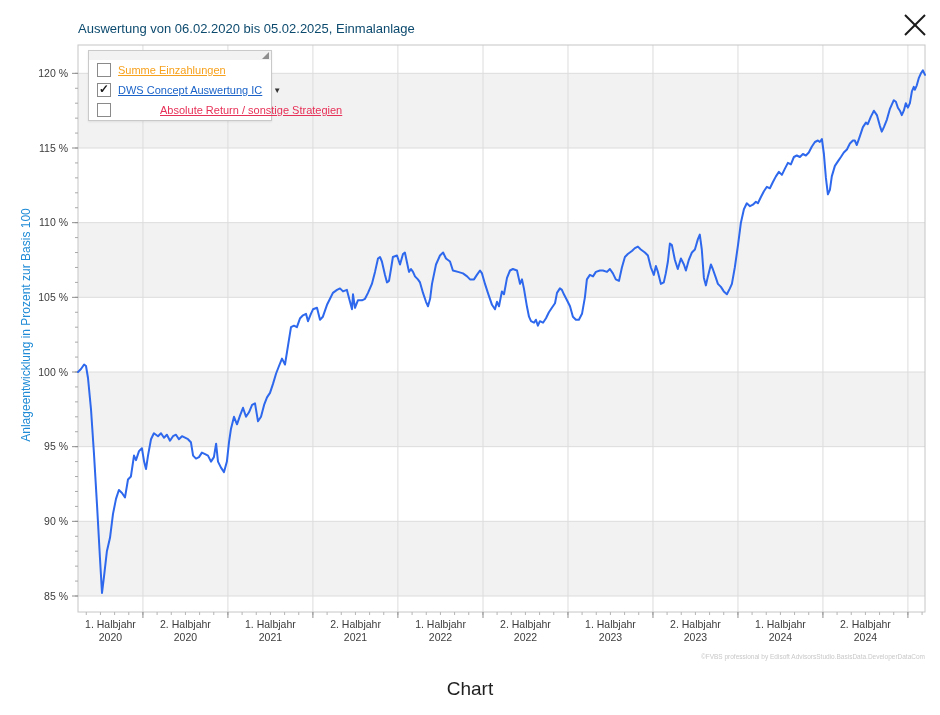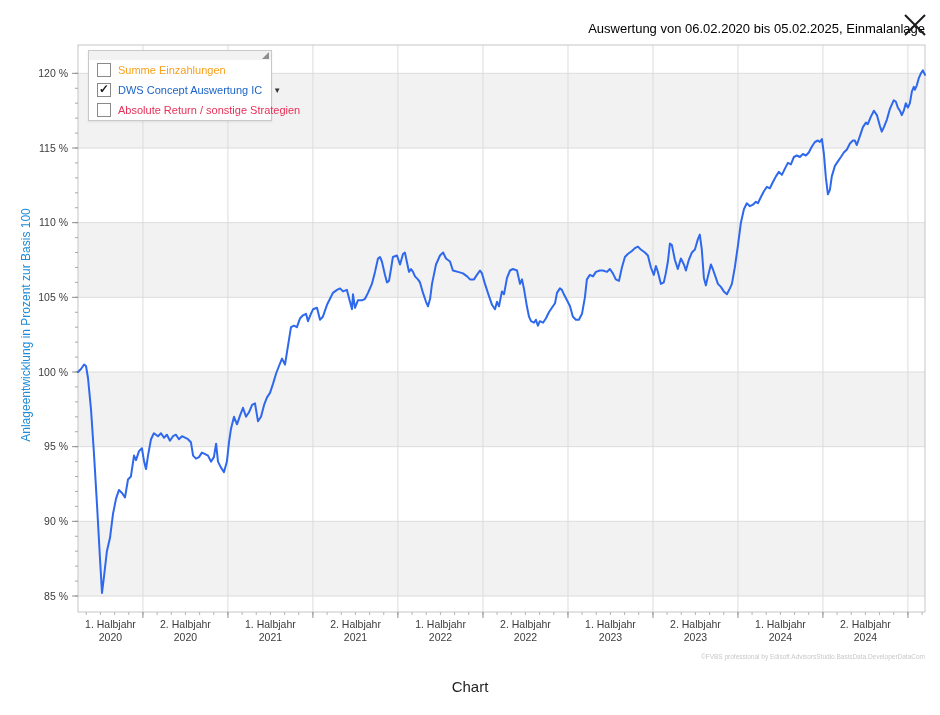--- a/index.html
+++ b/index.html
@@ -1,33 +1,33 @@
 <!DOCTYPE html>
 <html><head>
 <meta charset="utf-8">
 <style>
   html,body{margin:0;padding:0;background:#ffffff;}
   body{font-family:"Liberation Sans", sans-serif;}
   #stage{position:relative;width:940px;height:715px;background:#fff;overflow:hidden;}
-  .title{position:absolute;left:78px;width:847px;top:21px;text-align:right;
-         font-size:13px;color:#000000;}
+  .title{position:absolute;left:78px;width:847px;top:21px;text-align:left;
+         font-size:13px;color:#0c4a6e;}
   .close-btn{position:absolute;top:8px;right:8px;width:34px;height:34px;cursor:pointer;
              display:flex;align-items:center;justify-content:center;}
   .close-btn svg{display:block;}
   .footer-label{position:absolute;left:0;width:940px;top:678px;text-align:center;
-                font-size:15px;color:#1f1f1f;}
+                font-size:19px;color:#1f1f1f;}
   .legend{position:absolute;left:88px;top:50px;width:182px;background:#ffffff;
           border:1px solid #c9c9c9;box-shadow:0 1px 2px rgba(0,0,0,0.08);z-index:5;}
   .legend-head{height:9px;background:#f2f2f2;position:relative;}
   .legend-resize{position:absolute;right:2px;top:1px;width:0;height:0;
                  border-left:7px solid transparent;border-bottom:7px solid #8f8f8f;}
   .legend-row{display:flex;align-items:center;gap:7px;padding:3px 8px;cursor:pointer;}
   .cb{width:12px;height:12px;min-width:12px;border:1px solid #8a8a8a;background:#fff;
       font-size:12px;line-height:11px;text-align:center;color:#1a1a1a;font-weight:bold;}
-  .legend-label{font-size:11px;white-space:nowrap;}
+  .legend-label{font-size:11px;white-space:nowrap;text-decoration:underline;}
   .caret{font-size:8px;color:#333;margin-left:4px;}
   #chart-svg{position:absolute;left:0;top:0;}
 </style>
 </head>
 <body>
 
 <div id="stage">
 
   <div class="title">Auswertung von 06.02.2020 bis 05.02.2025, Einmalanlage</div>
 
@@ -217,18 +217,18 @@
       <span class="cb"></span>
       <span class="legend-label" style="color: rgb(247, 161, 28);">Summe Einzahlungen</span>
     </div>
     <div class="legend-row">
       <span class="cb">✓</span>
       <span class="legend-label" style="color: rgb(27, 99, 200);">DWS Concept Auswertung IC</span>
       <span class="caret">▼</span>
     </div>
     <div class="legend-row">
       <span class="cb"></span>
-      <span class="legend-label" style="color: rgb(231, 48, 87);">Absolute Return / sonstige Strategien</span>
+      <span class="legend-label" style="color: rgb(231, 48, 87); margin-left: 42px;">Absolute Return / sonstige Strategien</span>
     </div>
   </div>
 
   <div class="footer-label">Chart</div>
 </div>
 
 </body></html>

